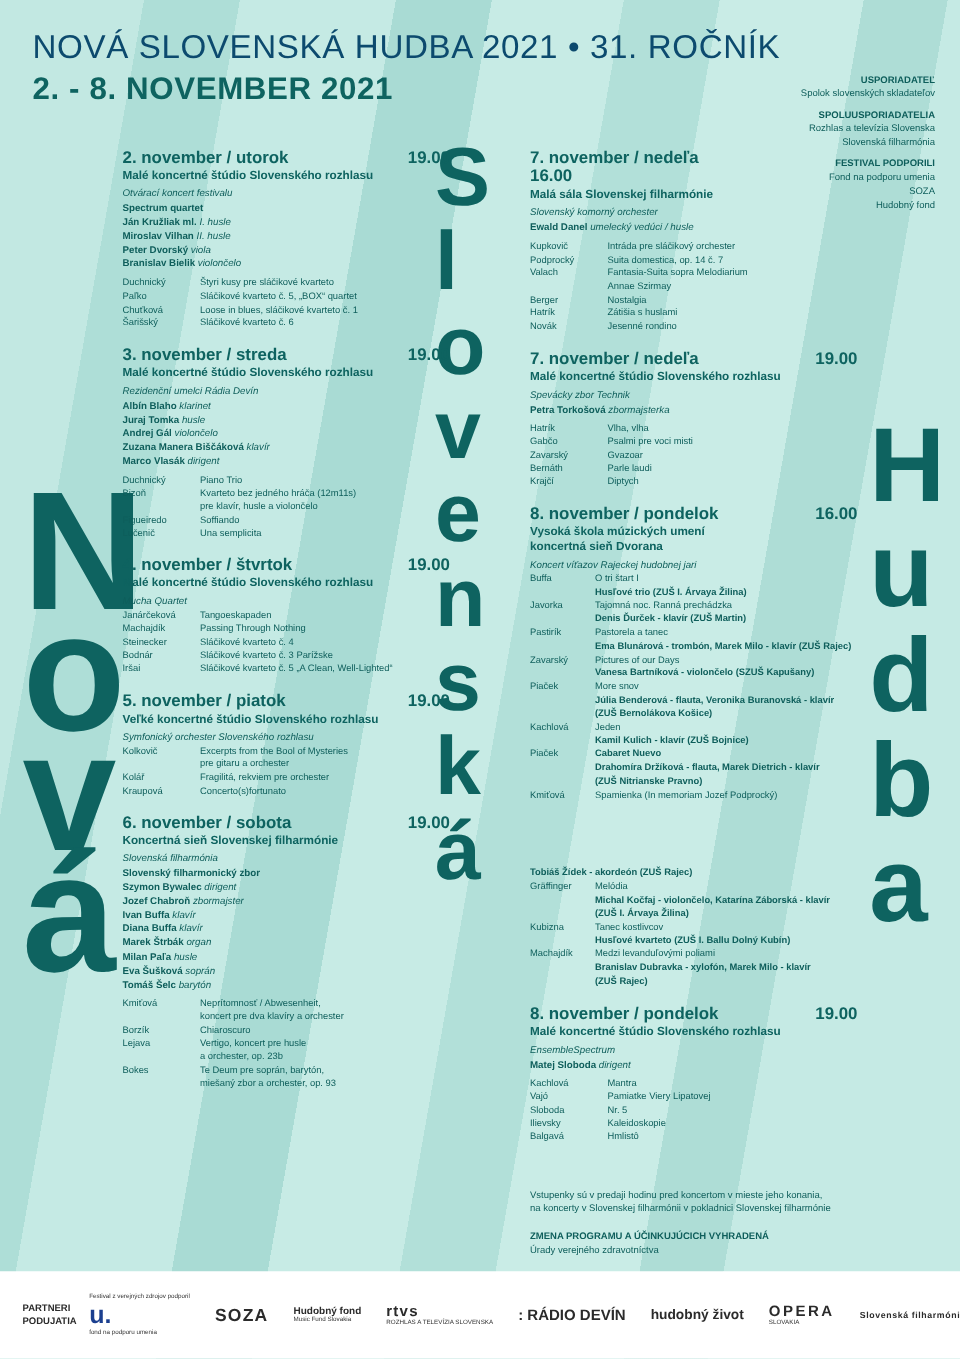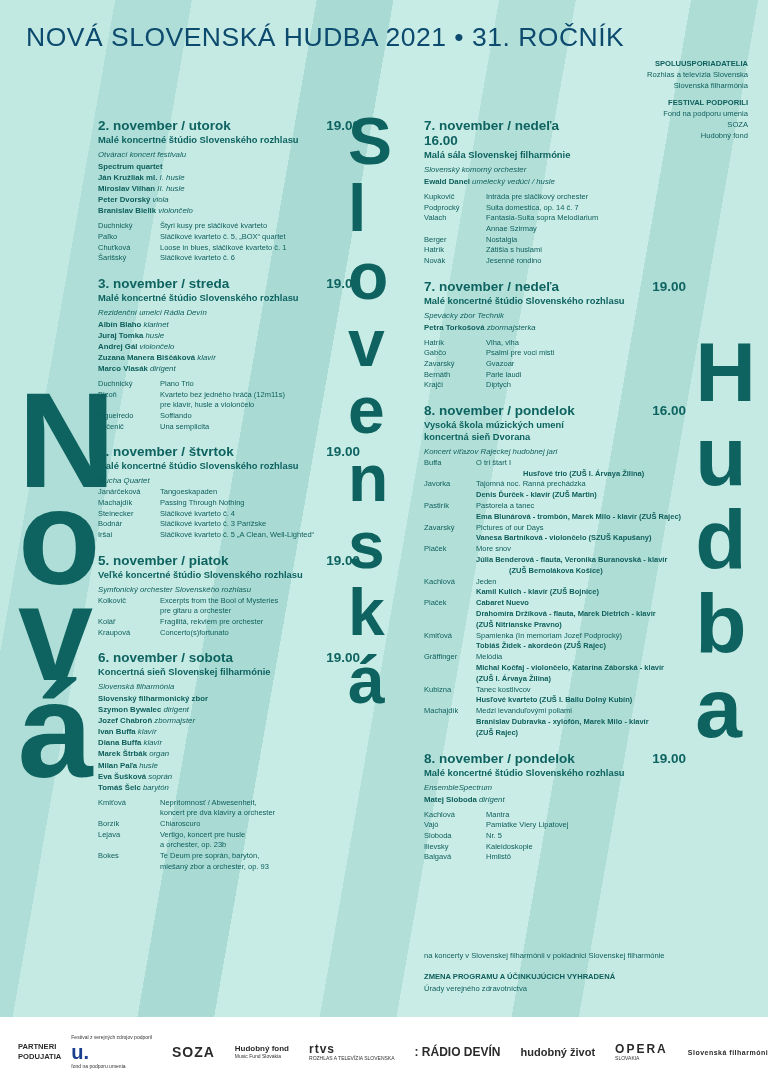--- a/index.html
+++ b/index.html
@@ -154,23 +154,28 @@
 <div class="giant giant-hudba">
   <div>H</div>
   <div>u</div>
   <div>d</div>
   <div>b</div>
   <div>a</div>
 </div>
 
 <div class="hdr">
   <h1>NOVÁ SLOVENSKÁ HUDBA 2021  •  31. ROČNÍK</h1>
+  <h2>2. - 8. NOVEMBER 2021</h2>
 </div>
 
 <div class="credits" id="credits">
+    <div class="grp">
+      <div class="lbl">USPORIADATEĽ</div>
+      <div>Spolok slovenských skladateľov</div>
+    </div>
     <div class="grp">
       <div class="lbl">SPOLUUSPORIADATELIA</div>
       <div>Rozhlas a televízia Slovenska</div>
       <div>Slovenská filharmónia</div>
     </div>
     <div class="grp">
       <div class="lbl">FESTIVAL PODPORILI</div>
       <div>Fond na podporu umenia</div>
       <div>SOZA</div>
       <div>Hudobný fond</div>
@@ -435,21 +440,21 @@
         <span>16.00</span>
       </div>
       <div class="ev-venue">Vysoká škola múzických umení</div>
       <div class="ev-venue" style="margin-top: -4px;">koncertná sieň Dvorana</div>
       <div class="ev-sub">Koncert víťazov Rajeckej hudobnej jari</div>
       <div class="prog">
         <div style="display: flex;">
           <div style="width: 52px; flex: 0 0 52px;">Buffa</div>
           <div style="flex: 1 1 0%;">O tri štart I</div>
         </div>
-        <div style="display: flex; gap: 47px;">
+        <div style="display: flex;">
           <div style="width: 52px; flex: 0 0 52px;"></div>
           <div class="b" style="flex: 1 1 0%;">Husľové trio (ZUŠ I. Árvaya Žilina)</div>
         </div>
         <div style="display: flex;">
           <div style="width: 52px; flex: 0 0 52px;">Javorka</div>
           <div style="flex: 1 1 0%;">Tajomná noc. Ranná prechádzka</div>
         </div>
         <div style="display: flex;">
           <div style="width: 52px; flex: 0 0 52px;"></div>
           <div class="b" style="flex: 1 1 0%;">Denis Ďurček - klavír (ZUŠ Martin)</div>
@@ -473,21 +478,21 @@
         <div style="display: flex;">
           <div style="width: 52px; flex: 0 0 52px;">Piaček</div>
           <div style="flex: 1 1 0%;">More snov</div>
         </div>
         <div style="display: flex;">
           <div style="width: 52px; flex: 0 0 52px;"></div>
           <div class="b" style="flex: 1 1 0%;">Júlia Benderová - flauta, Veronika Buranovská - klavír</div>
         </div>
         <div style="display: flex;">
           <div style="width: 52px; flex: 0 0 52px;"></div>
-          <div class="b" style="flex: 1 1 0%; margin-left: 33px;">(ZUŠ Bernolákova Košice)</div>
+          <div class="b" style="flex: 1 1 0%;">(ZUŠ Bernolákova Košice)</div>
         </div>
         <div style="display: flex;">
           <div style="width: 52px; flex: 0 0 52px;">Kachlová</div>
           <div style="flex: 1 1 0%;">Jeden</div>
         </div>
         <div style="display: flex;">
           <div style="width: 52px; flex: 0 0 52px;"></div>
           <div class="b" style="flex: 1 1 0%;">Kamil Kulich - klavír (ZUŠ Bojnice)</div>
         </div>
         <div style="display: flex;">
@@ -499,21 +504,21 @@
           <div class="b" style="flex: 1 1 0%;">Drahomíra Držíková - flauta, Marek Dietrich - klavír</div>
         </div>
         <div style="display: flex;">
           <div style="width: 52px; flex: 0 0 52px;"></div>
           <div class="b" style="flex: 1 1 0%;">(ZUŠ Nitrianske Pravno)</div>
         </div>
         <div style="display: flex;">
           <div style="width: 52px; flex: 0 0 52px;">Kmiťová</div>
           <div style="flex: 1 1 0%;">Spamienka (In memoriam Jozef Podprocký)</div>
         </div>
-        <div style="display: flex;">
+        <div style="display: flex; flex-direction: column;">
           <div style="width: 52px; flex: 0 0 52px;"></div>
           <div class="b" style="flex: 1 1 0%;">Tobiáš Žídek - akordeón (ZUŠ Rajec)</div>
         </div>
         <div style="display: flex;">
           <div style="width: 52px; flex: 0 0 52px;">Gräffinger</div>
           <div style="flex: 1 1 0%;">Melódia</div>
         </div>
         <div style="display: flex;">
           <div style="width: 52px; flex: 0 0 52px;"></div>
           <div class="b" style="flex: 1 1 0%;">Michal Kočfaj - violončelo, Katarína Záborská - klavír</div>
@@ -573,20 +578,21 @@
         </div>
         <div class="row">
           <div class="who">Balgavá</div>
           <div class="wt">Hmlistô</div>
         </div>
       </div>
     </div>
   </div>
 
 <div class="notes">
+  <div>Vstupenky sú v predaji hodinu pred koncertom v mieste jeho konania,</div>
   <div>na koncerty v Slovenskej filharmónii v pokladnici Slovenskej filharmónie</div>
   <div class="strong" style="margin-top:10px">ZMENA PROGRAMU A ÚČINKUJÚCICH VYHRADENÁ</div>
   <div>Úrady verejného zdravotníctva</div>
 </div>
 
 <div class="footer">
   <div class="ptitle">PARTNERI PODUJATIA</div>
   <div class="logos" id="logos">
       <div class="logo">
         <div>

